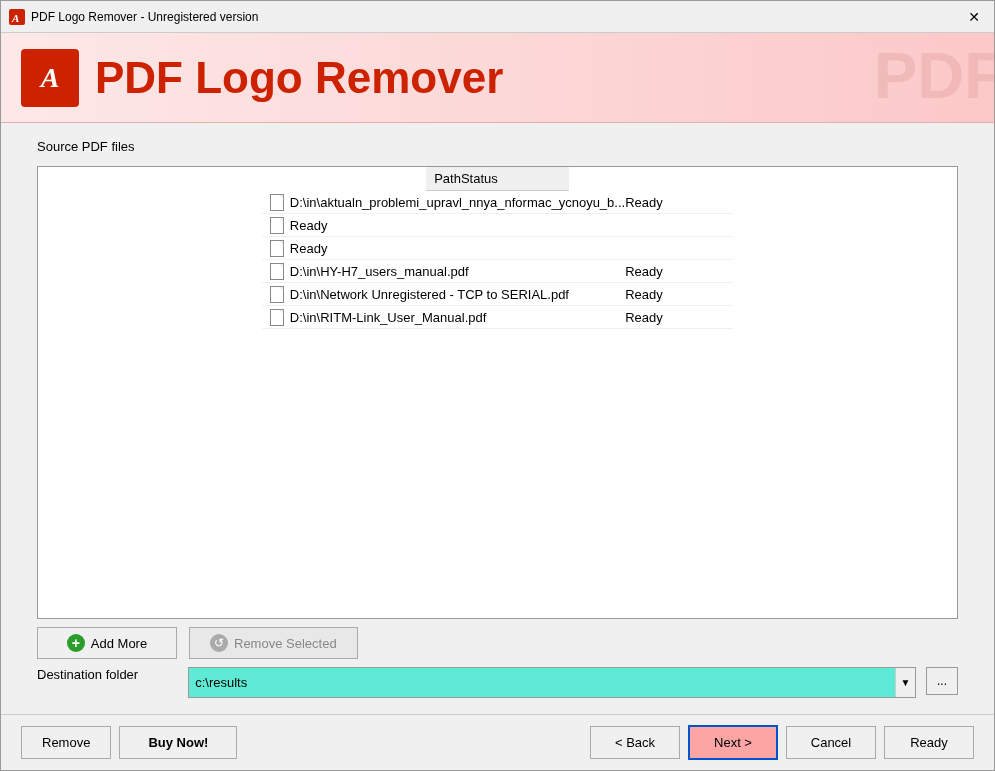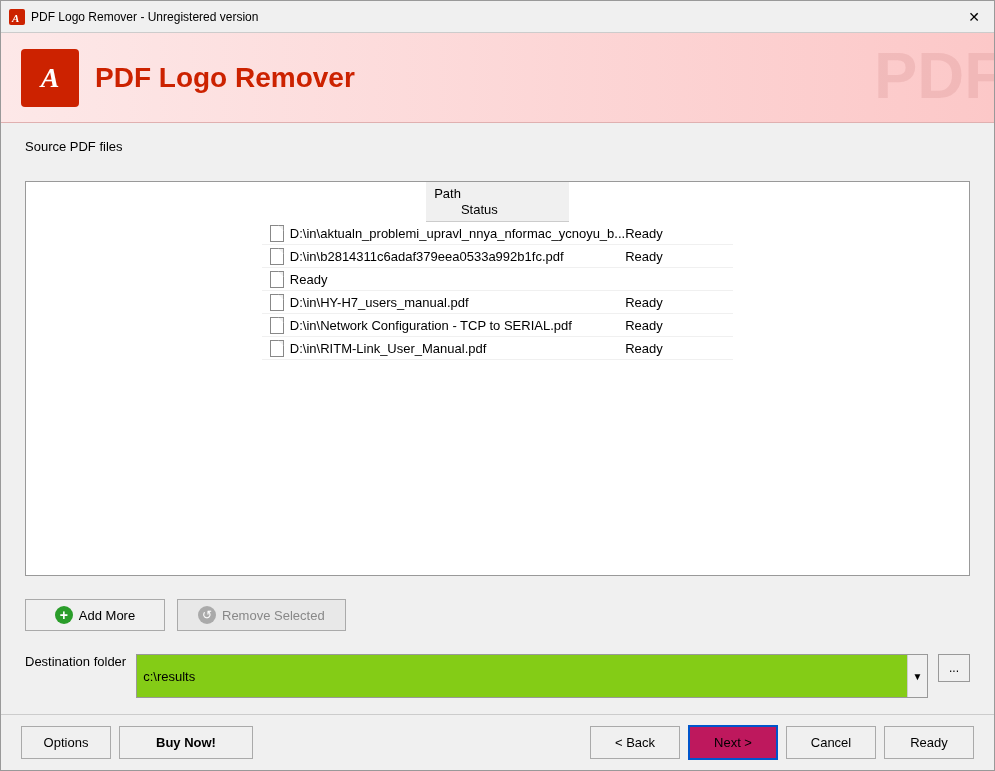--- a/index.html
+++ b/index.html
@@ -61,30 +61,30 @@
       background: linear-gradient(to right, #fde8e8, #fcc8c8);
       height: 90px;
       display: flex;
       align-items: center;
       padding: 10px 20px;
       gap: 16px;
       flex-shrink: 0;
       border-bottom: 1px solid #e0b0b0;
     }
     .header-title {
-      font-size: 28px;
+      font-size: 44px;
       font-weight: bold;
       color: #cc2200;
     }
     .content-area {
       flex: 1;
-      padding: 16px 24px;
+      padding: 16px 36px;
       display: flex;
       flex-direction: column;
-      gap: 23px;
+      gap: 8px;
       overflow: hidden;
     }
     .section-label {
       font-size: 13px;
       color: #000;
       margin-bottom: 4px;
     }
     .file-table-container {
       flex: 1;
       border: 1px solid #999;
@@ -104,21 +104,20 @@
       flex: 1;
       font-size: 13px;
       font-weight: normal;
       color: #000;
     }
     .col-status {
       width: 100px;
       font-size: 13px;
       font-weight: normal;
       color: #000;
-      margin-top: 16px;
     }
     .file-table-body {
       flex: 1;
       overflow-y: auto;
     }
     .file-row {
       display: flex;
       align-items: center;
       padding: 3px 8px;
       border-bottom: 1px solid #f0f0f0;
@@ -233,22 +232,23 @@
     .destination-label {
       font-size: 13px;
       color: #000;
       white-space: nowrap;
     }
     .destination-input-container {
       flex: 1;
       display: flex;
       align-items: center;
       border: 1px solid #999;
-      background: #84cc16;
-      height: 44px;
+      background: #5eead4;
+      height: 31px;
+      margin-left: 40px;
     }
     .destination-input {
       flex: 1;
       border: none;
       outline: none;
       padding: 2px 6px;
       font-size: 13px;
       background: transparent;
     }
     .destination-dropdown-btn {
@@ -290,25 +290,25 @@
       padding: 8px 20px;
       border: 1px solid #aaa;
       background: #f0f0f0;
       cursor: pointer;
       font-size: 13px;
       min-width: 90px;
       text-align: center;
     }
     .btn-footer.primary {
       border: 2px solid #0055cc;
-      background: #be185d;
+      background: #fca5a5;
       font-weight: normal;
     }
     .btn-buy-now {
-      padding: 8px 36px;
+      padding: 8px 28px;
       border: 1px solid #aaa;
       background: #f0f0f0;
       cursor: pointer;
       font-size: 13px;
       font-weight: bold;
       min-width: 100px;
     }
     .spacer { flex: 1; }
     .header-relative {
       position: relative;
@@ -379,38 +379,37 @@
       <div class="file-table-body">
 
         <div class="file-row">
           <div class="file-icon"></div>
           <span class="file-path">D:\in\aktualn_problemi_upravl_nnya_nformac_ycnoyu_b...</span>
           <span class="file-status">Ready</span>
         </div>
 
         <div class="file-row">
           <div class="file-icon"></div>
-          <span class="file-path">D:\in\b2814311c6adaf379eea0533a992b1fc.pdf</span>
           <span class="file-status">Ready</span>
         </div>
 
         <div class="file-row">
           <div class="file-icon"></div>
           <span class="file-status">Ready</span>
         </div>
 
         <div class="file-row">
           <div class="file-icon"></div>
           <span class="file-path">D:\in\HY-H7_users_manual.pdf</span>
           <span class="file-status">Ready</span>
         </div>
 
         <div class="file-row">
           <div class="file-icon"></div>
-          <span class="file-path">D:\in\Network Configuration - TCP to SERIAL.pdf</span>
+          <span class="file-path">D:\in\Network Unregistered - TCP to SERIAL.pdf</span>
           <span class="file-status">Ready</span>
         </div>
 
         <div class="file-row">
           <div class="file-icon"></div>
           <span class="file-path">D:\in\RITM-Link_User_Manual.pdf</span>
           <span class="file-status">Ready</span>
         </div>
       </div>
     </div>
@@ -436,21 +435,21 @@
         <span>...</span>
       </button>
     </div>
 
   </div>
 
   <div class="divider"></div>
 
   <div class="footer-buttons">
     <button class="btn-footer">
-      <span>Options</span>
+      <span>Remove</span>
     </button>
     <button class="btn-buy-now">
       <span>Buy Now!</span>
     </button>
     <div class="spacer"></div>
     <button class="btn-footer">
       <span>&lt; Back</span>
     </button>
     <button class="btn-footer primary">
       <span>Next &gt;</span>

